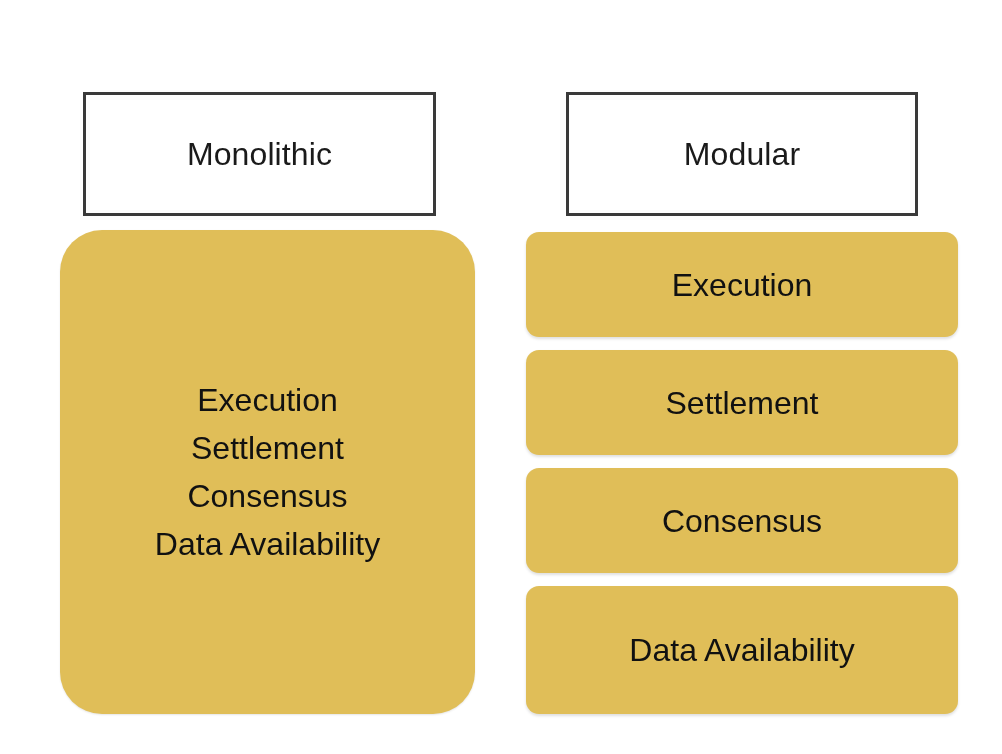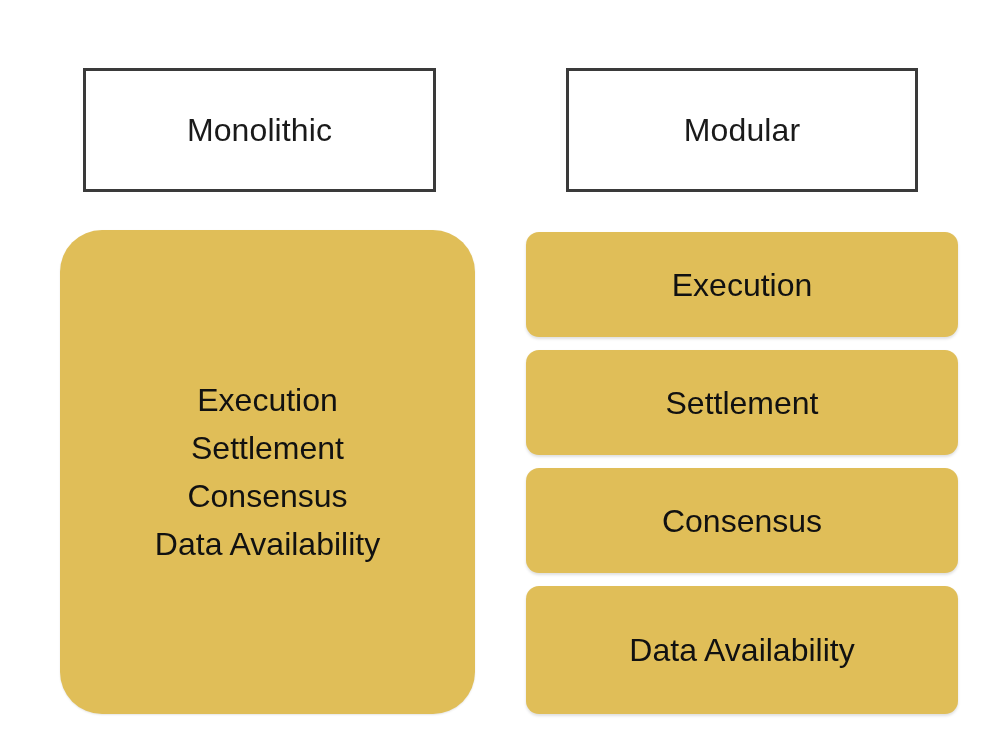--- a/index.html
+++ b/index.html
@@ -22,20 +22,21 @@
 
   
   .header-box {
     position: absolute;
     box-sizing: border-box;
     background: #ffffff;
     border: 3px solid #3a3a3a;
     display: flex;
     align-items: center;
     justify-content: center;
+    margin-top: 24px;
   }
   .header-box .header-label {
     font-size: 32px;
     line-height: 1;
     color: #1a1a1a;
     letter-spacing: 0.1px;
     white-space: nowrap;
   }
   #header-monolithic {
     left: 83px;

